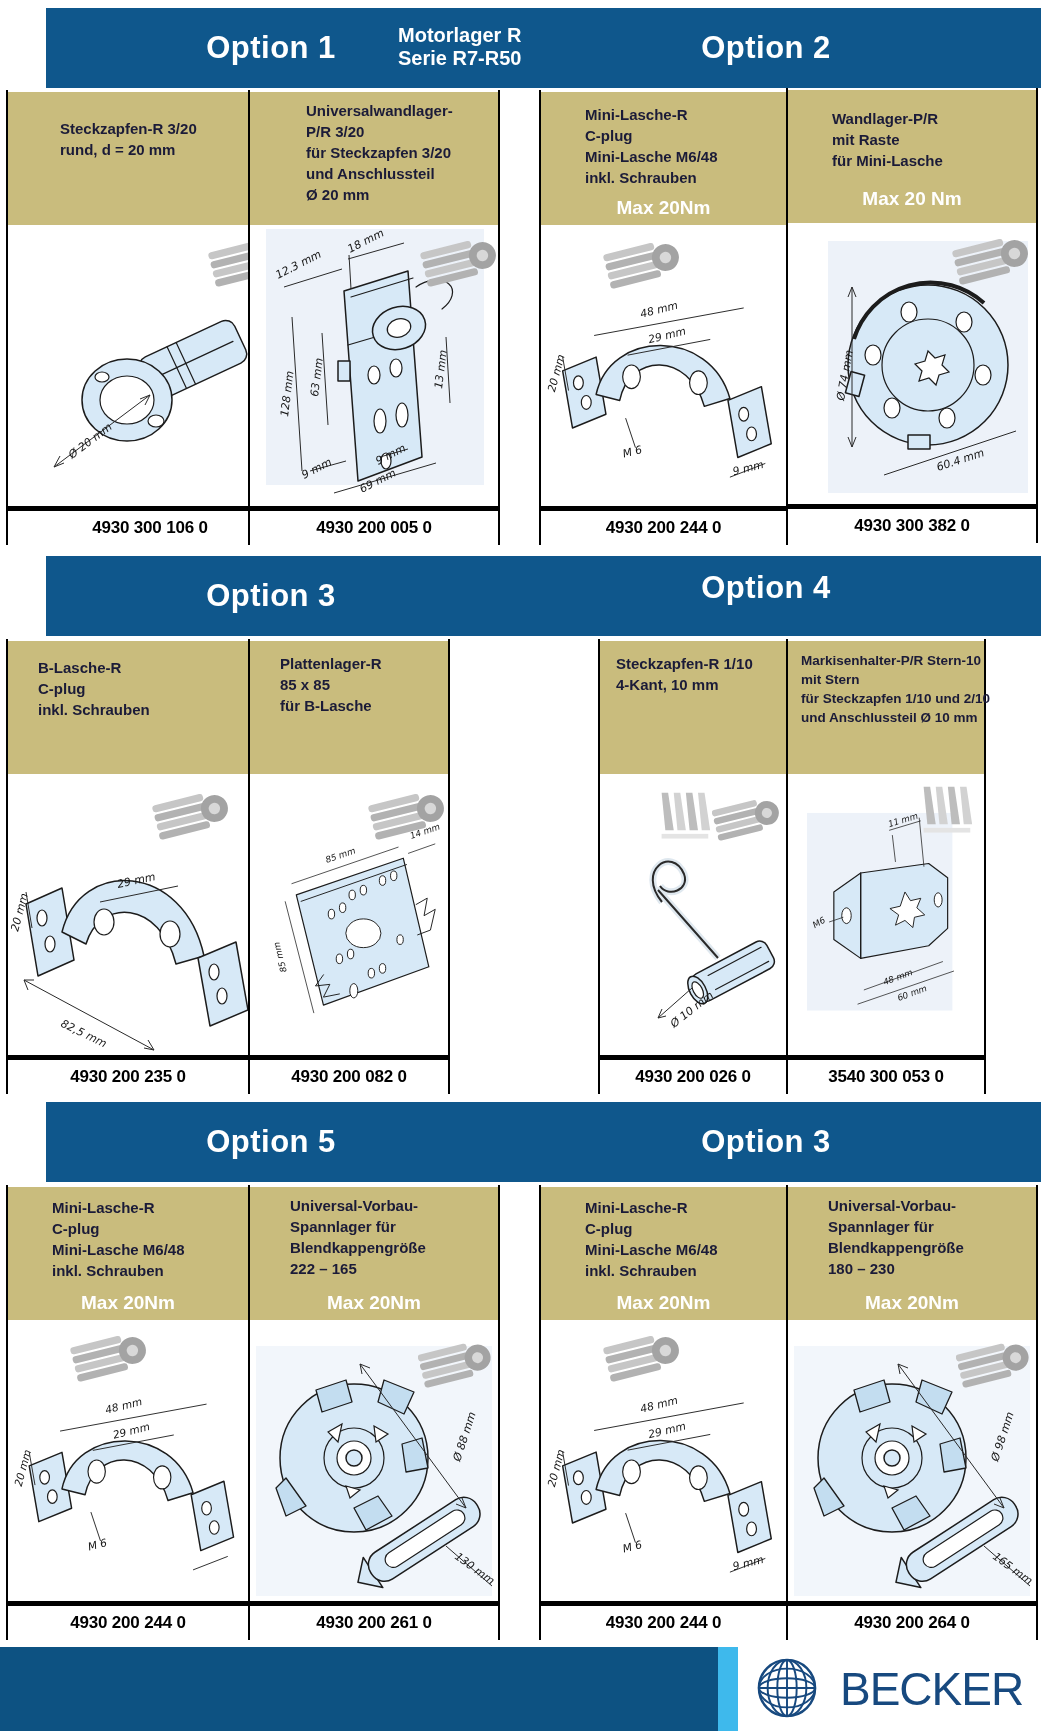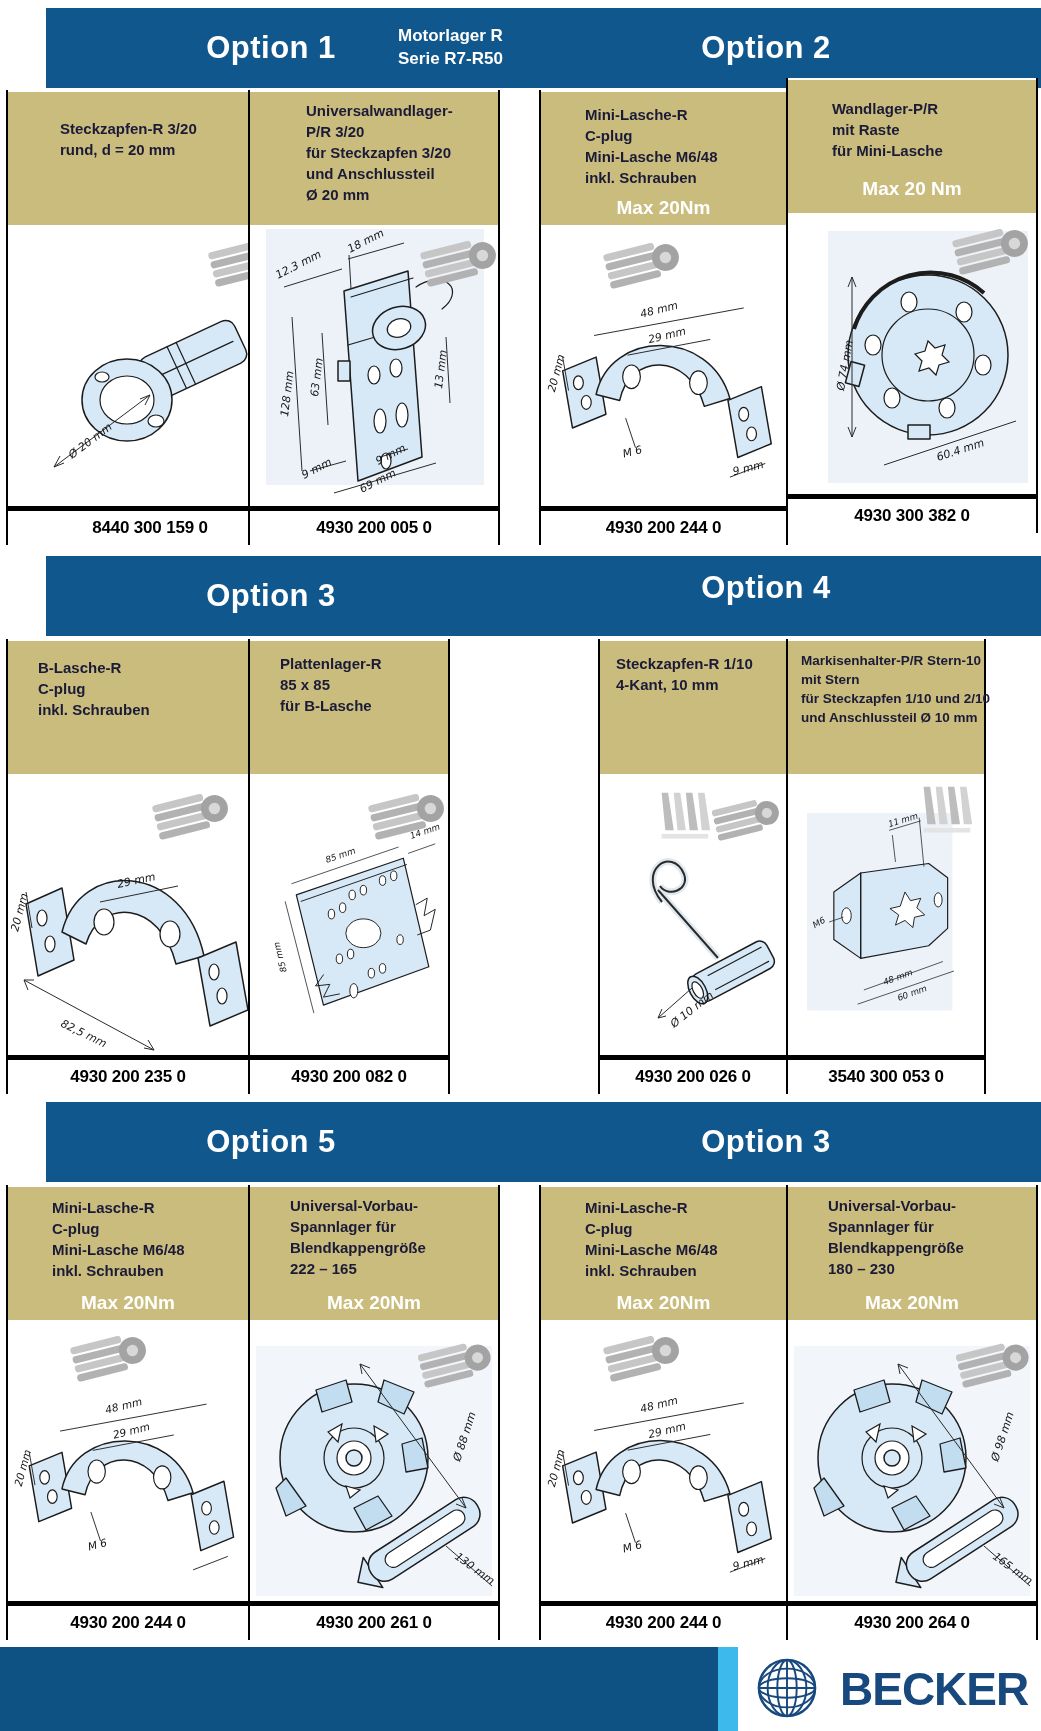--- a/index.html
+++ b/index.html
@@ -3,21 +3,21 @@
 <meta charset="utf-8">
 <style>
   html,body{margin:0;padding:0;background:#ffffff;}
   .page{position:relative;width:1041px;height:1731px;background:#fff;
         font-family:"Liberation Sans",sans-serif;overflow:hidden;}
   .band{position:absolute;left:5px;width:1033px;height:80px;background:#0f578c;margin-left:41px;}
   .opt{position:absolute;top:0;height:100%;display:flex;align-items:center;justify-content:center;
        color:#fff;font-weight:bold;font-size:31px;letter-spacing:.5px;}
   .opt.l{left:0;width:450px;}
   .opt.r{left:430px;width:580px;}
-  .sub{position:absolute;left:352px;top:16px;color:#fff;font-weight:bold;font-size:17px;line-height:23px;}
+  .sub{position:absolute;left:352px;top:16px;color:#fff;font-weight:bold;font-size:20px;line-height:23px;}
   .cell{position:absolute;height:455px;border-left:2px solid #000;border-right:2px solid #000;
         background:#fff;box-sizing:border-box;}
   .tan{margin-top:2px;height:133px;background:#c9bc7d;position:relative;
        color:#1b1b38;font-weight:bold;font-size:15px;line-height:21px;}
   .tan .tt{position:absolute;white-space:nowrap;}
   .tan.small{font-size:13.5px;line-height:19px;}
   .max{position:absolute;left:0;right:0;bottom:7px;text-align:center;color:#fff;
        font-size:19px;font-weight:bold;}
   .draw{position:relative;height:281px;background:#fff;}
   .draw > svg.art{position:absolute;left:0;top:0;width:100%;height:100%;}
@@ -28,21 +28,21 @@
   .df{fill:#d7e9f7;stroke:#1c1c1c;stroke-width:1.5;stroke-linejoin:round;}
   .df2{fill:#c3ddf0;stroke:#1c1c1c;stroke-width:1.3;stroke-linejoin:round;}
   .dw{fill:#ffffff;stroke:#1c1c1c;stroke-width:1.2;}
   .dl{fill:none;stroke:#1c1c1c;stroke-width:1.2;stroke-linecap:round;}
   .dm{fill:none;stroke:#2a2a2a;stroke-width:1;}
   text.dt{font-family:"DejaVu Sans",sans-serif;font-style:italic;font-size:11px;fill:#161616;}
   
   .fbar{position:absolute;left:0;top:1647px;width:718px;height:84px;background:#0d5282;}
   .fcyan{position:absolute;left:718px;top:1647px;width:20px;height:84px;background:#3eb9ec;}
   .brand{position:absolute;left:840px;top:1664px;height:50px;line-height:50px;
-         font-weight:bold;font-size:46px;letter-spacing:-1px;color:#17497f;}
+         font-weight:normal;font-size:46px;letter-spacing:-1px;color:#17497f;}
 </style>
 </head>
 <body>
 
 <div class="page">
 
   <div class="band" style="top:8px">
     <div class="opt l">Option 1</div>
     <div class="sub">
       <div>Motorlager R</div>
@@ -81,21 +81,21 @@
           <rect x="2" y="10" width="50" height="7" rx="3" fill="#c6c6c6"></rect>
               <rect x="2" y="19" width="50" height="7" rx="3" fill="#b2b2b2"></rect>
           <rect x="2" y="28" width="50" height="7" rx="3" fill="#c6c6c6"></rect>
               <rect x="2" y="37" width="50" height="7" rx="3" fill="#b2b2b2"></rect>
           <circle cx="60" cy="27" r="13" fill="#a3a3a3"></circle>
               <circle cx="60" cy="27" r="5.5" fill="#d8d8d8"></circle>
             </g>
           </svg>
       </div>
     </div>
-    <div class="part">8440 300 159 0</div>
+    <div class="part">4930 300 106 0</div>
   </div>
 
   <div class="cell" style="left:248px;top:90px;width:252px">
     <div class="tan">
       <div class="tt" style="left:56px;top:8px">
         <div>Universalwandlager-</div>
         <div>P/R 3/20</div>
         <div>für Steckzapfen 3/20</div>
         <div>und Anschlussteil</div>
         <div>Ø 20 mm</div>
@@ -191,21 +191,21 @@
               <rect x="2" y="37" width="50" height="7" rx="3" fill="#b2b2b2"></rect>
           <circle cx="60" cy="27" r="13" fill="#a3a3a3"></circle>
               <circle cx="60" cy="27" r="5.5" fill="#d8d8d8"></circle>
             </g>
           </svg>
       </div>
     </div>
     <div class="part">4930 200 244 0</div>
   </div>
 
-  <div class="cell" style="left:786px;top:78px;width:252px">
+  <div class="cell" style="left:786px;top:88px;width:252px">
     <div class="tan">
       <div class="tt" style="left:44px;top:18px">
         <div>Wandlager-P/R</div>
         <div>mit Raste</div>
         <div>für Mini-Lasche</div>
       </div>
       <div class="max" style="bottom:14px">Max 20 Nm</div>
     </div>
     <div class="draw">
       <svg class="art" viewBox="0 0 248 281">

